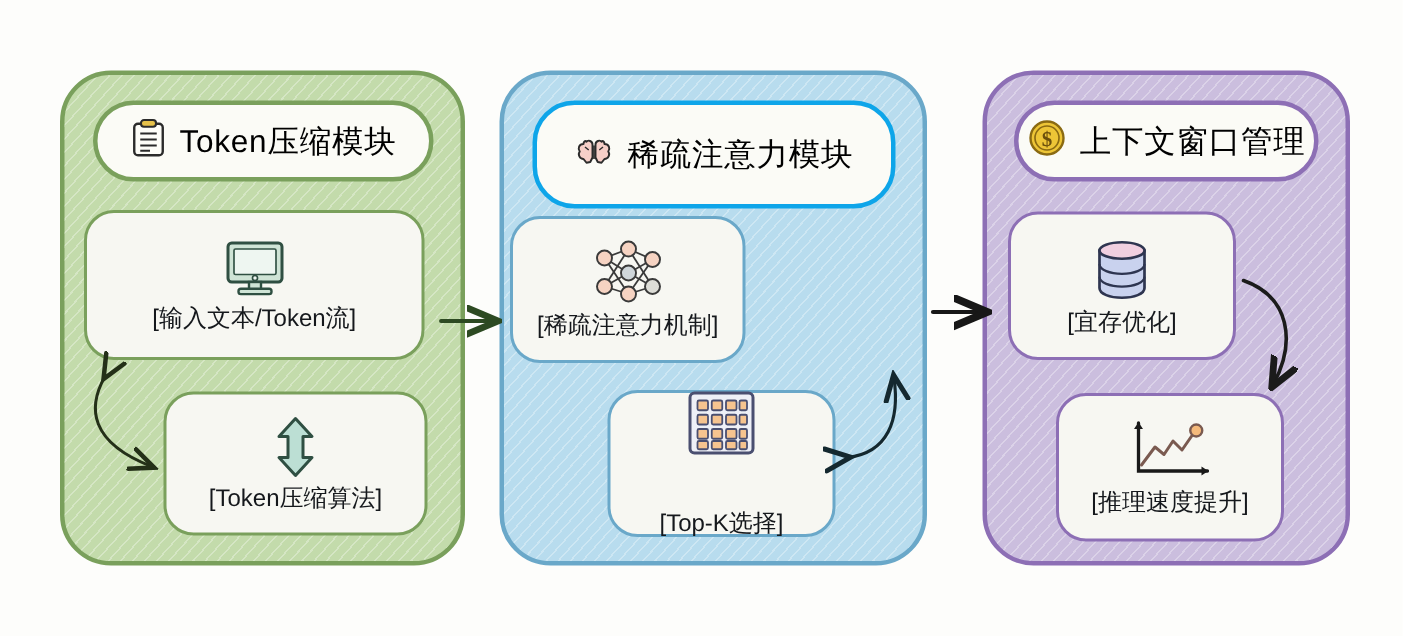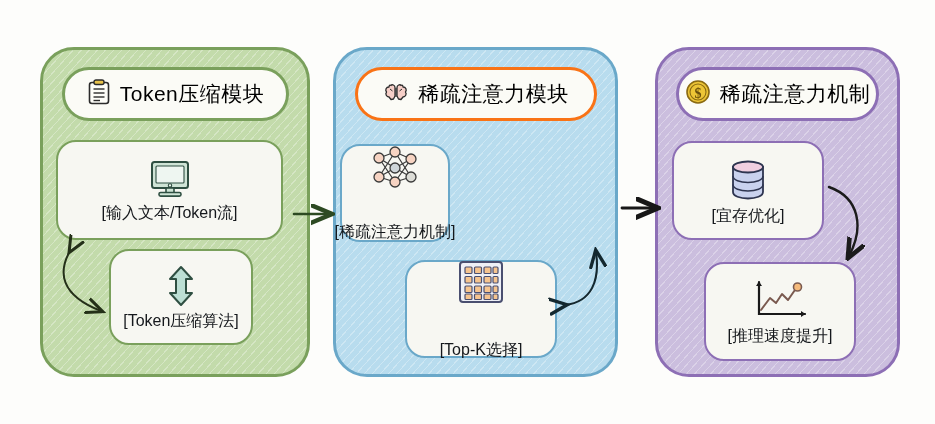--- a/index.html
+++ b/index.html
@@ -59,21 +59,21 @@
     background: #fbfbf6;
     border-radius: 28px;
     display: flex;
     align-items: center;
     justify-content: center;
     gap: 9px;
     box-sizing: border-box;
     z-index: 3;
   }
   .pill-green { left: 62px; top: 67px; width: 227px; height: 54px; border: 3px solid #7aa05c; }
-  .pill-blue  { left: 355px; top: 67px; width: 242px; height: 54px; border: 3px solid #f97316; }
+  .pill-blue  { left: 355px; top: 67px; width: 242px; height: 72px; border: 3px solid #0ea5e9; }
   .pill-purple{ left: 676px; top: 67px; width: 203px; height: 54px; border: 3px solid #8d6fb5; }
   .pill-label {
     font-size: 21px;
     color: #000000;
     letter-spacing: 0.5px;
     white-space: nowrap;
   }
   .node {
     position: absolute;
     background: #f7f7f2;
@@ -95,22 +95,22 @@
     line-height: 1;
   }
   .node-icon {
     display: flex;
     align-items: center;
     justify-content: center;
     margin-bottom: 6px;
   }
   
   #node-input   { left: 56px;  top: 140px; width: 227px; height: 100px; text-align: right; }
-  #node-compress{ left: 109px; top: 249px; width: 144px; height: 96px; }
-  #node-sparse  { left: 340px; top: 144px; width: 110px; height: 98px; justify-content: space-between; }
+  #node-compress{ left: 109px; top: 261px; width: 176px; height: 96px; }
+  #node-sparse  { left: 340px; top: 144px; width: 157px; height: 98px; }
   #node-context { left: 485px; top: 144px; width: 133px; height: 98px; }
   #node-topk    { left: 405px; top: 260px; width: 152px; height: 98px; gap: 32px; }
   #node-cache   { left: 672px; top: 141px; width: 152px; height: 99px; }
   #node-speed   { left: 704px; top: 262px; width: 152px; height: 99px; }
   svg.arrow-layer {
     position: absolute;
     left: 0; top: 0;
     width: 935px; height: 424px;
     z-index: 5;
     pointer-events: none;
@@ -235,21 +235,21 @@
   <div class="panel panel-purple" style="background: rgb(203, 190, 222); border-color: rgb(141, 111, 181);"></div>
 
   <div class="pill pill-purple">
     <span class="icon">
       <svg width="26" height="26" viewBox="0 0 26 26">
         <circle cx="13" cy="13" r="11" fill="#edc536" stroke="#8a6a12" stroke-width="1.6"></circle>
         <circle cx="13" cy="13" r="8" fill="none" stroke="#8a6a12" stroke-width="1.1"></circle>
         <text x="13" y="18.6" text-anchor="middle" font-family="'Liberation Serif', serif" font-size="14" font-weight="bold" fill="#6b500c">$</text>
       </svg>
     </span>
-    <span class="pill-label">稀疏注意力机制</span>
+    <span class="pill-label">上下文窗口管理</span>
   </div>
 
   <div class="node node-purple" id="node-speed">
     <span class="node-icon">
       <svg width="58" height="42" viewBox="0 0 58 42">
         <path d="M8 2 L8 34 L54 34" fill="none" stroke="#191919" stroke-width="2.2" stroke-linecap="round"></path>
         <path d="M5 6 L8 1.5 L11 6" fill="#191919"></path>
         <path d="M50 31 L54.5 34 L50 37" fill="#191919"></path>
         <polyline points="10,30 19,18 25,23 31,14 37,20 46,7" fill="none" stroke="#7a5a50" stroke-width="2" stroke-linejoin="round" stroke-linecap="round"></polyline>
         <circle cx="46.5" cy="7" r="4" fill="#f5ba7b" stroke="#7a5a50" stroke-width="1.6"></circle>

